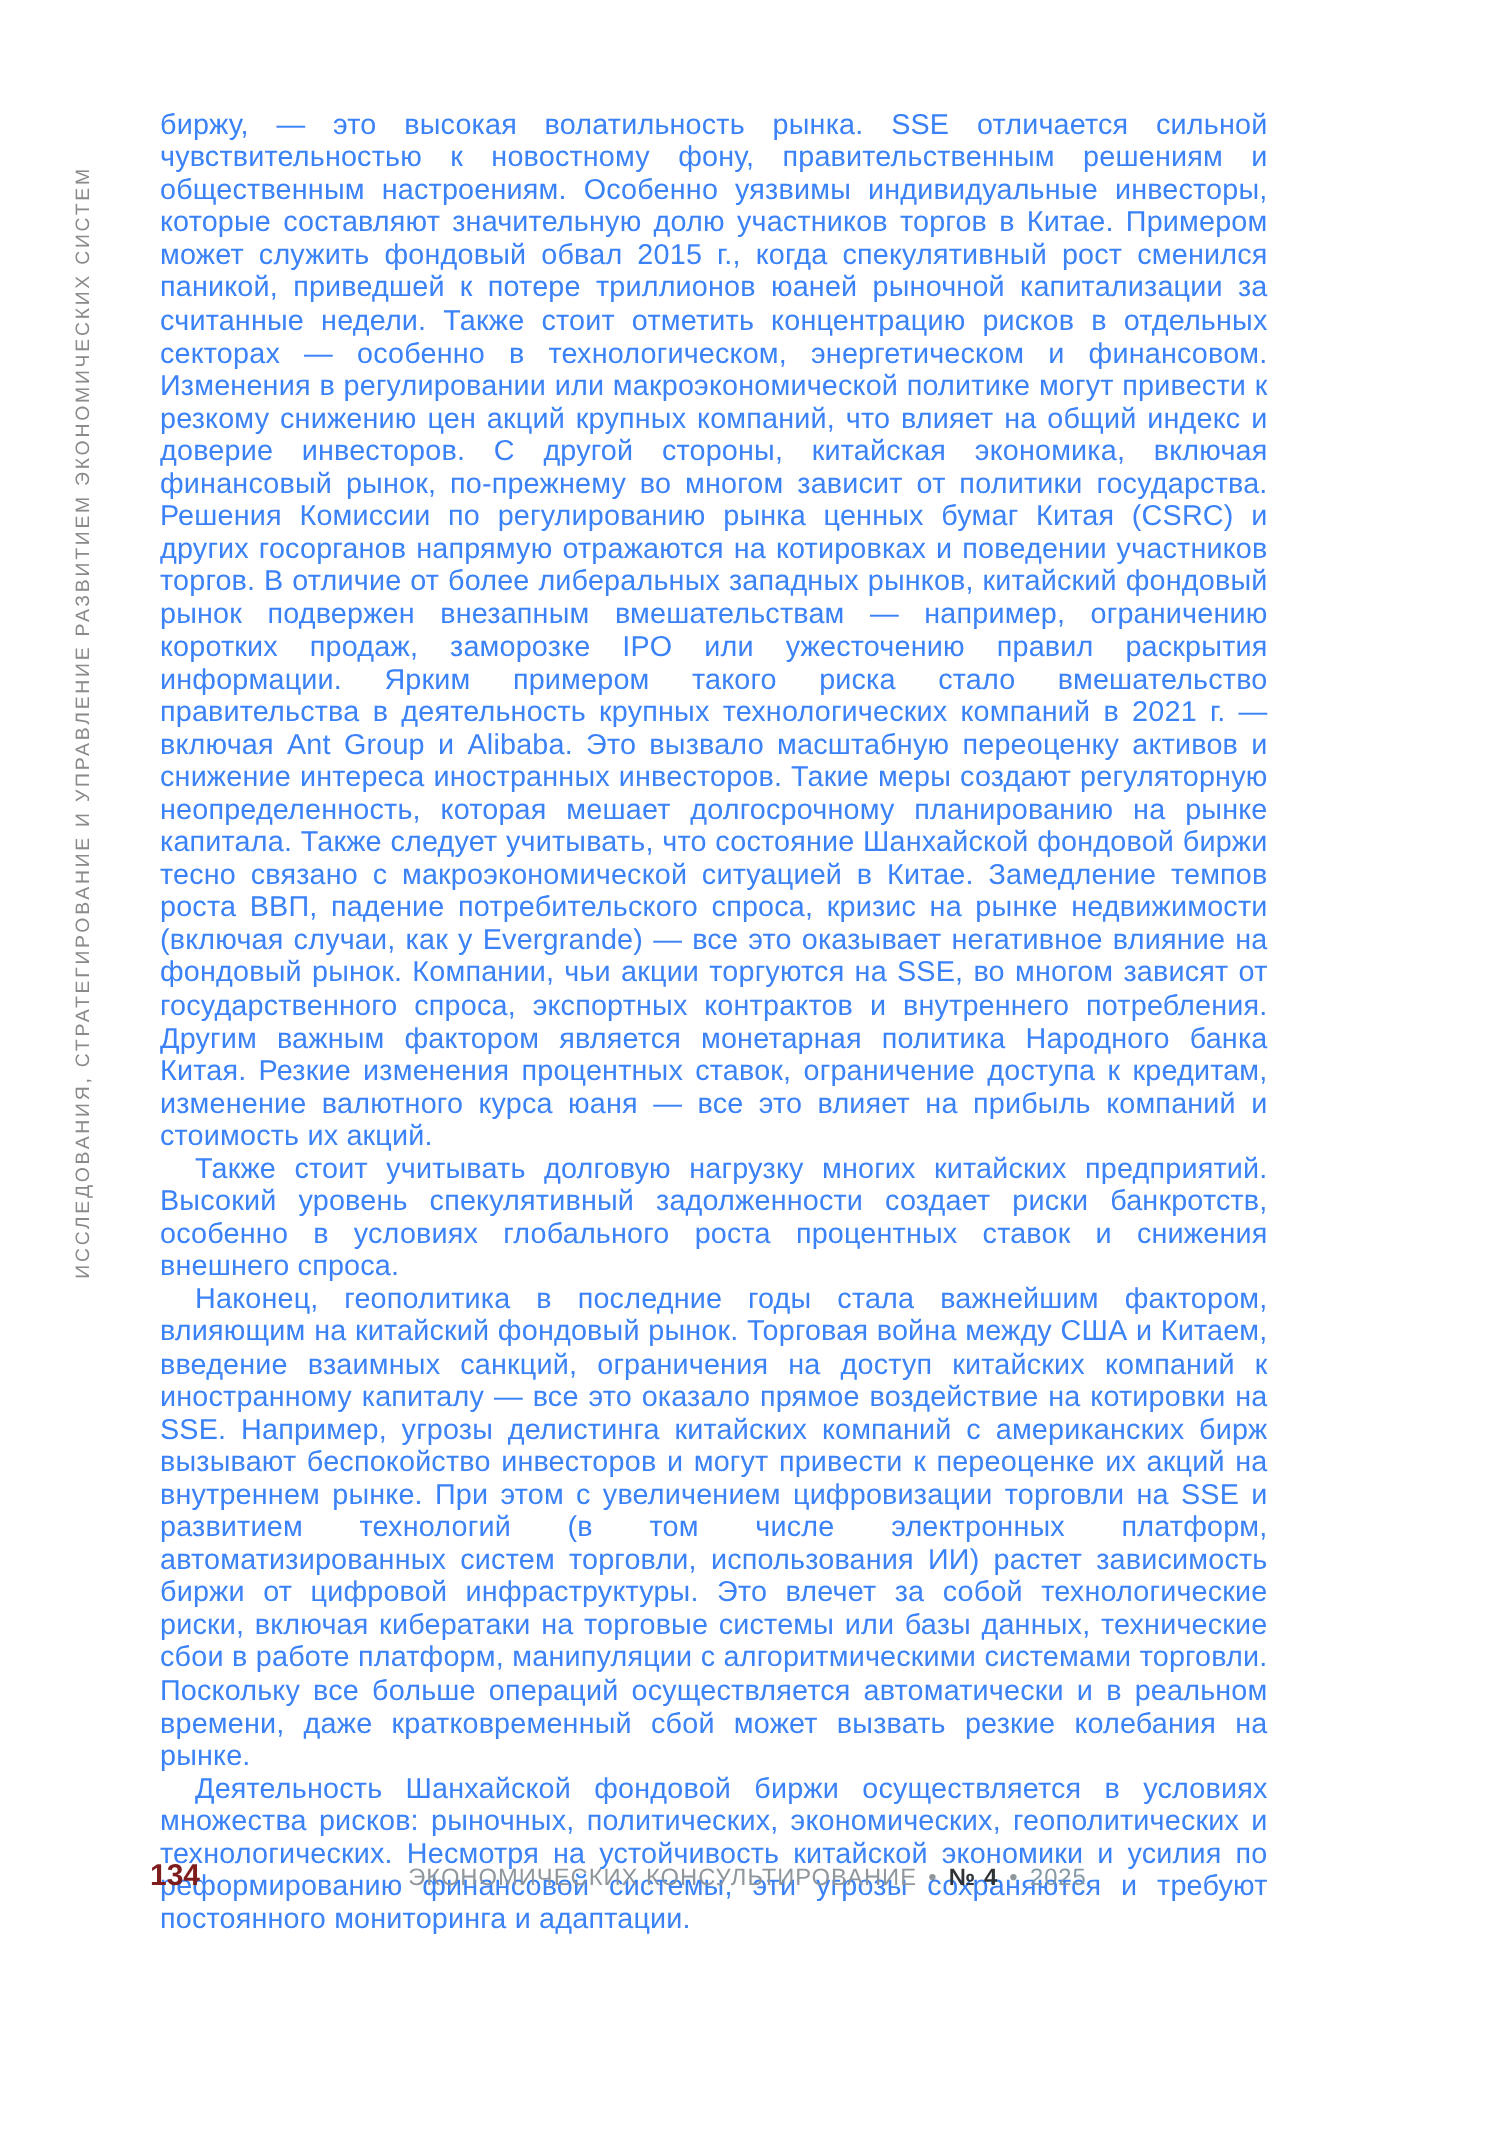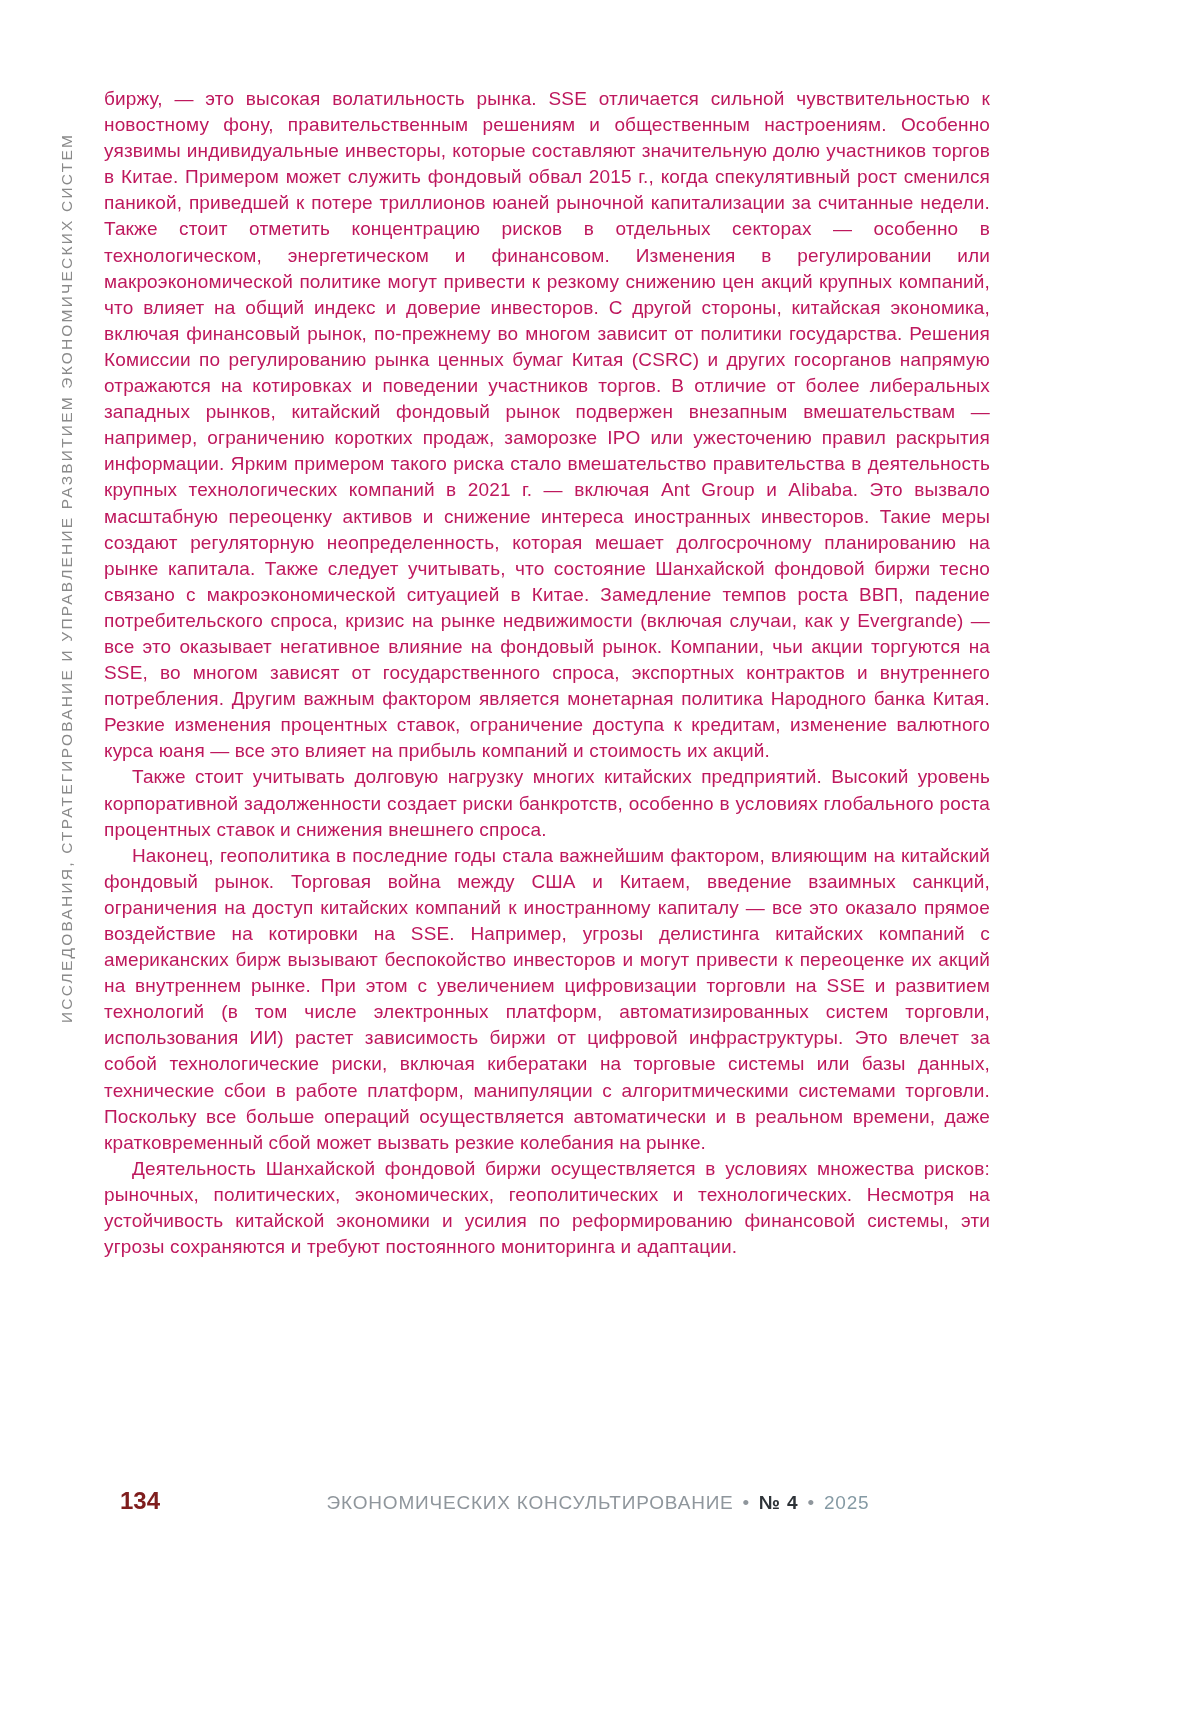--- a/index.html
+++ b/index.html
@@ -28,30 +28,30 @@
     transform: rotate(180deg);
     white-space: nowrap;
     font-size: 15.5px;
     letter-spacing: 2.2px;
     color: #8a8a8a;
     font-weight: 400;
   }
   
   .body-text {
     position: absolute;
-    left: 104px;
+    left: 128px;
     top: 86px;
     width: 886px;
-    font-size: 19px;
+    font-size: 23px;
     line-height: 26.1px;
     letter-spacing: 0.15px;
     text-align: justify;
     hyphens: auto;
     -webkit-hyphens: auto;
-    color: #be185d;
+    color: #3b82f6;
   }
   .body-text p {
     margin: 0;
     text-indent: 28px;
   }
   .body-text p.no-indent {
     text-indent: 0;
   }
   
   .footer {
@@ -91,21 +91,21 @@
 </style>
 </head>
 <body>
 
 <div class="page">
 
   <div class="sidebar-vertical">ИССЛЕДОВАНИЯ, СТРАТЕГИРОВАНИЕ И УПРАВЛЕНИЕ РАЗВИТИЕМ ЭКОНОМИЧЕСКИХ СИСТЕМ</div>
 
   <main class="body-text">
     <p class="no-indent">биржу, — это высокая волатильность рынка. SSE отличается сильной чувствительностью к новостному фону, правительственным решениям и общественным настроениям. Особенно уязвимы индивидуальные инвесторы, которые составляют значительную долю участников торгов в Китае. Примером может служить фондовый обвал 2015 г., когда спекулятивный рост сменился паникой, приведшей к потере триллионов юаней рыночной капитализации за считанные недели. Также стоит отметить концентрацию рисков в отдельных секторах — особенно в технологическом, энергетическом и финансовом. Изменения в регулировании или макроэкономической политике могут привести к резкому снижению цен акций крупных компаний, что влияет на общий индекс и доверие инвесторов. С другой стороны, китайская экономика, включая финансовый рынок, по-прежнему во многом зависит от политики государства. Решения Комиссии по регулированию рынка ценных бумаг Китая (CSRC) и других госорганов напрямую отражаются на котировках и поведении участников торгов. В отличие от более либеральных западных рынков, китайский фондовый рынок подвержен внезапным вмешательствам — например, ограничению коротких продаж, заморозке IPO или ужесточению правил раскрытия информации. Ярким примером такого риска стало вмешательство правительства в деятельность крупных технологических компаний в 2021 г. — включая Ant Group и Alibaba. Это вызвало масштабную переоценку активов и снижение интереса иностранных инвесторов. Такие меры создают регуляторную неопределенность, которая мешает долгосрочному планированию на рынке капитала. Также следует учитывать, что состояние Шанхайской фондовой биржи тесно связано с макроэкономической ситуацией в Китае. Замедление темпов роста ВВП, падение потребительского спроса, кризис на рынке недвижимости (включая случаи, как у Evergrande) — все это оказывает негативное влияние на фондовый рынок. Компании, чьи акции торгуются на SSE, во многом зависят от государственного спроса, экспортных контрактов и внутреннего потребления. Другим важным фактором является монетарная политика Народного банка Китая. Резкие изменения процентных ставок, ограничение доступа к кредитам, изменение валютного курса юаня — все это влияет на прибыль компаний и стоимость их акций.</p>
-    <p>Также стоит учитывать долговую нагрузку многих китайских предприятий. Высокий уровень корпоративной задолженности создает риски банкротств, особенно в условиях глобального роста процентных ставок и снижения внешнего спроса.</p>
+    <p>Также стоит учитывать долговую нагрузку многих китайских предприятий. Высокий уровень спекулятивный задолженности создает риски банкротств, особенно в условиях глобального роста процентных ставок и снижения внешнего спроса.</p>
     <p>Наконец, геополитика в последние годы стала важнейшим фактором, влияющим на китайский фондовый рынок. Торговая война между США и Китаем, введение взаимных санкций, ограничения на доступ китайских компаний к иностранному капиталу — все это оказало прямое воздействие на котировки на SSE. Например, угрозы делистинга китайских компаний с американских бирж вызывают беспокойство инвесторов и могут привести к переоценке их акций на внутреннем рынке. При этом с увеличением цифровизации торговли на SSE и развитием технологий (в том числе электронных платформ, автоматизированных систем торговли, использования ИИ) растет зависимость биржи от цифровой инфраструктуры. Это влечет за собой технологические риски, включая кибератаки на торговые системы или базы данных, технические сбои в работе платформ, манипуляции с алгоритмическими системами торговли. Поскольку все больше операций осуществляется автоматически и в реальном времени, даже кратковременный сбой может вызвать резкие колебания на рынке.</p>
     <p>Деятельность Шанхайской фондовой биржи осуществляется в условиях множества рисков: рыночных, политических, экономических, геополитических и технологических. Несмотря на устойчивость китайской экономики и усилия по реформированию финансовой системы, эти угрозы сохраняются и требуют постоянного мониторинга и адаптации.</p>
   </main>
 
   <footer class="footer">
     <div class="page-number">134</div>
     <div class="journal-line">
       <span>ЭКОНОМИЧЕСКИХ КОНСУЛЬТИРОВАНИЕ</span><span class="bullet">•</span><span class="issue">№ 4</span><span class="bullet">•</span><span class="year">2025</span>
     </div>
   </footer>

